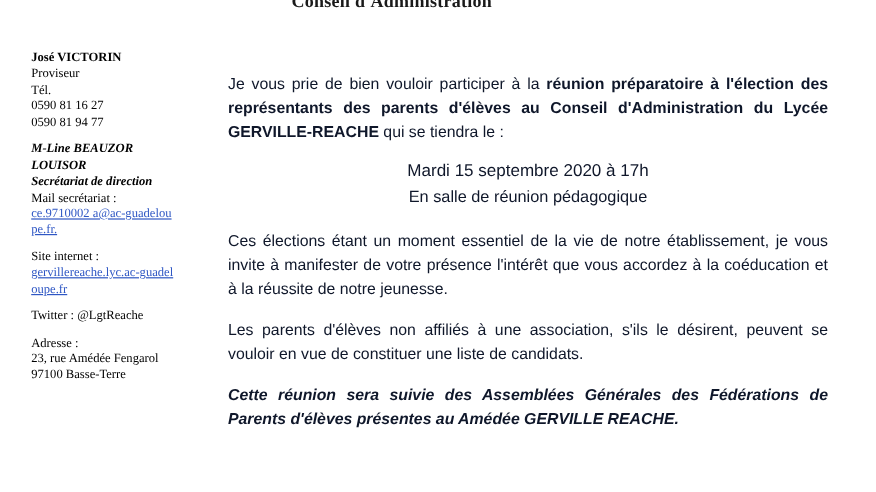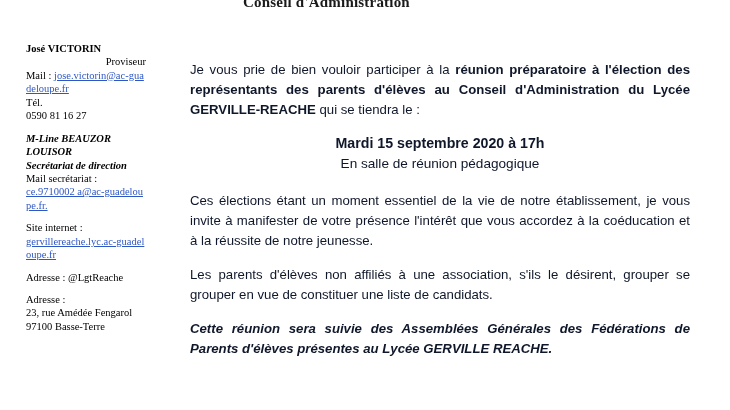--- a/index.html
+++ b/index.html
@@ -49,21 +49,20 @@
   }
   .sidebar .blk {
     margin-bottom: 9px;
   }
   .sidebar .name {
     font-weight: bold;
     font-size: 10.5px;
   }
   .sidebar .role {
     font-size: 10.5px;
-    text-align: right;
   }
   .sidebar .lbl {
     font-size: 10.5px;
   }
   .sidebar a.link,
   .sidebar .link {
     color: #2f57c4;
     text-decoration: underline;
     word-break: break-all;
   }
@@ -93,21 +92,21 @@
   }
   .para.intro {
     margin-bottom: 13px;
   }
   .b { font-weight: bold; }
   .center {
     text-align: center;
     line-height: 1.5;
     margin-bottom: 16px;
   }
-  .center .l1 { display: block; font-weight: bold; font-size: 14.2px; text-align: center; }
+  .center .l1 { display: block; font-weight: normal; font-size: 14.2px; text-align: center; }
   .center .l2 { display: block; font-size: 13.6px; }
   .bi {
     font-weight: bold;
     font-style: italic;
   }
   .para.last {
     margin-bottom: 0;
   }
 </style>
 </head>
@@ -115,39 +114,39 @@
 
 <div class="page">
 
   <div class="top-heading">Conseil d'Administration</div>
 
   <div class="sidebar">
 
     <div class="blk tight">
       <div class="name">José VICTORIN</div>
       <div class="role">Proviseur</div>
-      <div><span class="lbl">Mail : </span><span class="link">jose.victorin@ac-guadeloupe.fr</span></div>
       <div class="lbl">Tél.</div>
       <div class="lbl">0590 81 16 27</div>
+      <div class="lbl">0590 81 94 77</div>
     </div>
 
     <div class="blk tight">
       <div class="ital">M-Line BEAUZOR LOUISOR</div>
       <div class="ital">Secrétariat de direction</div>
       <div class="lbl">Mail secrétariat :</div>
       <div class="link">ce.9710002 a@ac-guadeloupe.fr.</div>
     </div>
 
     <div class="blk tight">
       <div class="lbl">Site internet :</div>
       <div class="link">gervillereache.lyc.ac-guadeloupe.fr</div>
     </div>
 
     <div class="blk tight">
-      <div class="lbl">Adresse : @LgtReache</div>
+      <div class="lbl">Twitter : @LgtReache</div>
     </div>
 
     <div class="blk tight">
       <div class="lbl">Adresse :</div>
       <div class="lbl">23, rue Amédée Fengarol</div>
       <div class="lbl">97100 Basse-Terre</div>
     </div>
 
   </div>
 
@@ -155,19 +154,19 @@
 
     <div class="para intro"><span>Je vous prie de bien vouloir participer à la </span><span class="b">réunion préparatoire à l'élection des représentants des parents d'élèves au Conseil d'Administration du Lycée GERVILLE-REACHE</span><span> qui se tiendra le :</span></div>
 
     <div class="center">
       <span class="l1">Mardi 15 septembre 2020 à 17h</span>
       <span class="l2">En salle de réunion pédagogique</span>
     </div>
 
     <div class="para">Ces élections étant un moment essentiel de la vie de notre établissement, je vous invite à manifester de votre présence l'intérêt que vous accordez à la coéducation et à la réussite de notre jeunesse.</div>
 
-    <div class="para">Les parents d'élèves non affiliés à une association, s'ils le désirent, grouper se grouper en vue de constituer une liste de candidats.</div>
+    <div class="para">Les parents d'élèves non affiliés à une association, s'ils le désirent, peuvent se vouloir en vue de constituer une liste de candidats.</div>
 
-    <div class="para last bi">Cette réunion sera suivie des Assemblées Générales des Fédérations de Parents d'élèves présentes au Lycée GERVILLE REACHE.</div>
+    <div class="para last bi">Cette réunion sera suivie des Assemblées Générales des Fédérations de Parents d'élèves présentes au Amédée GERVILLE REACHE.</div>
 
   </div>
 
 </div>
 
 </body></html>

